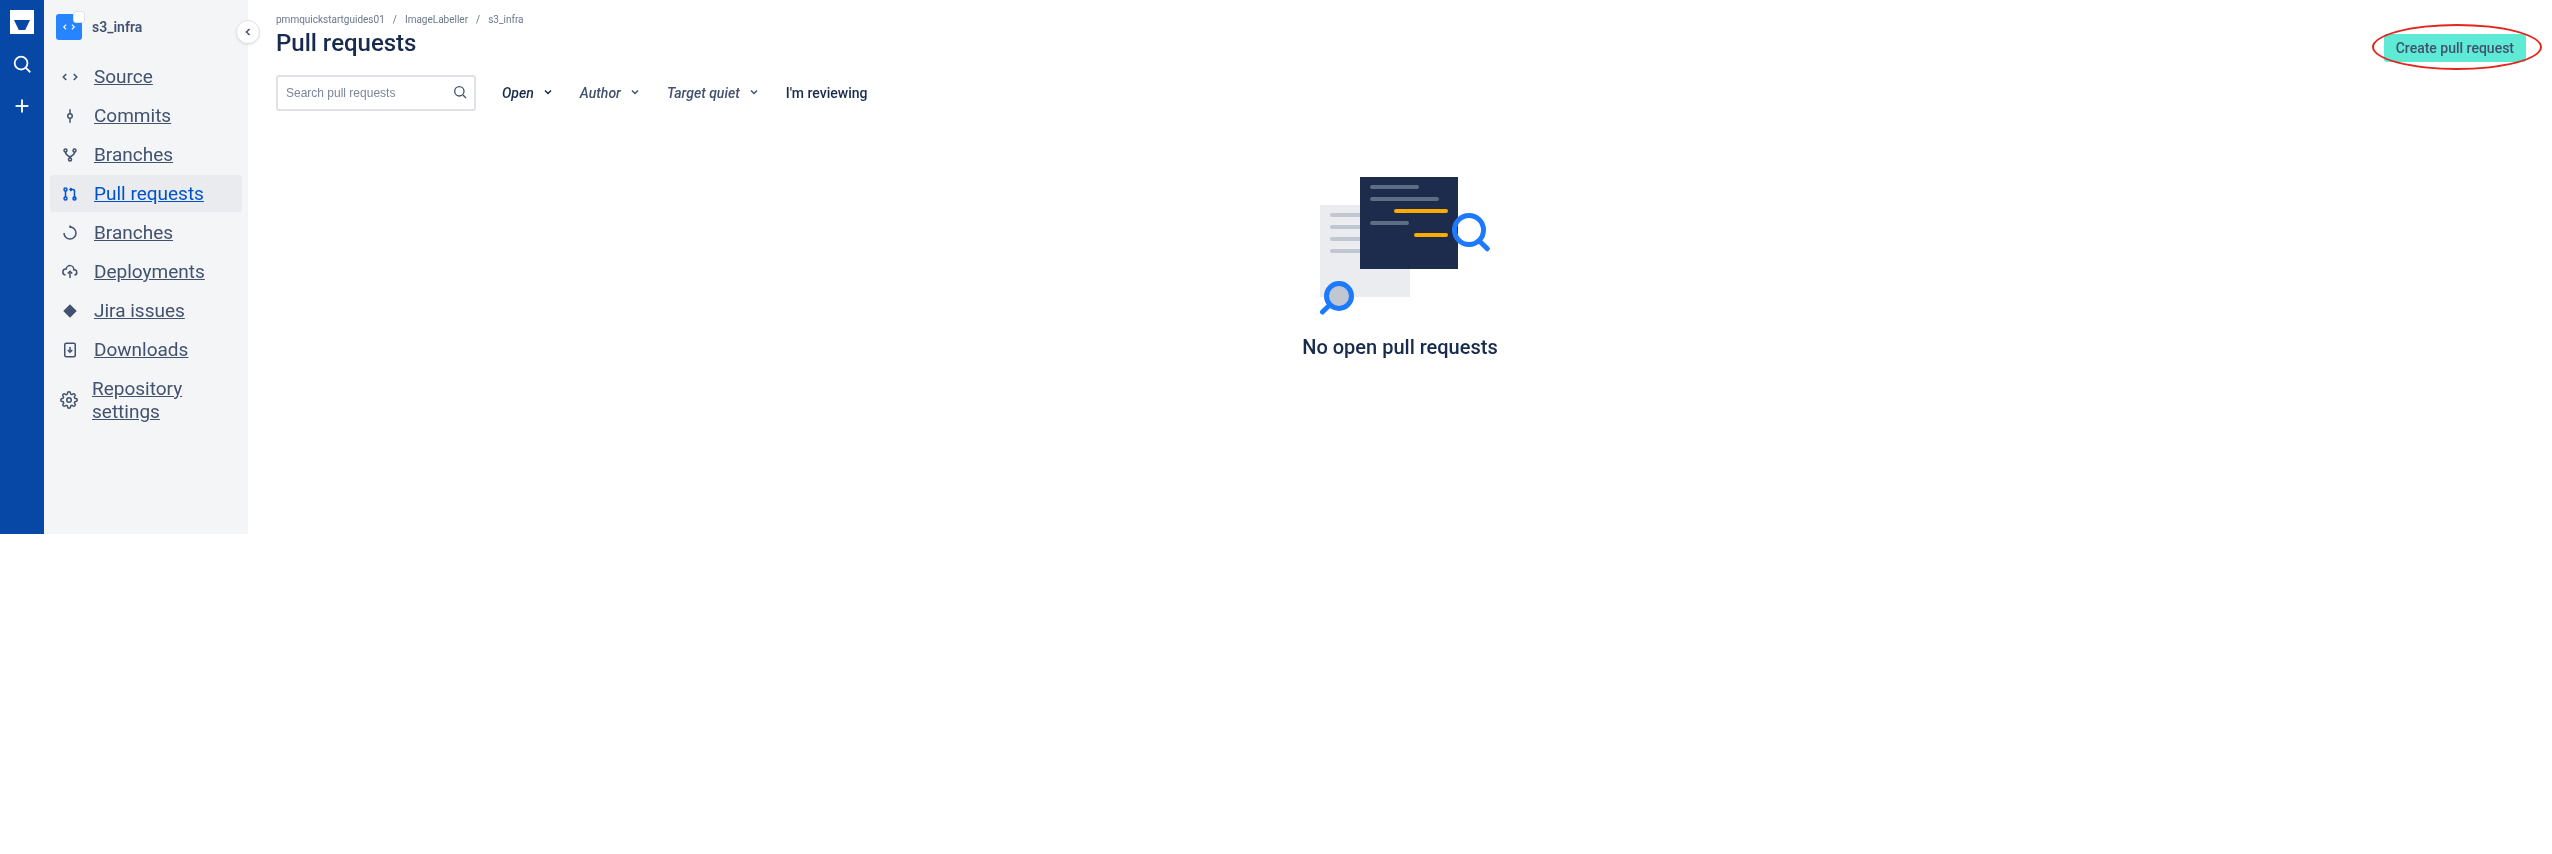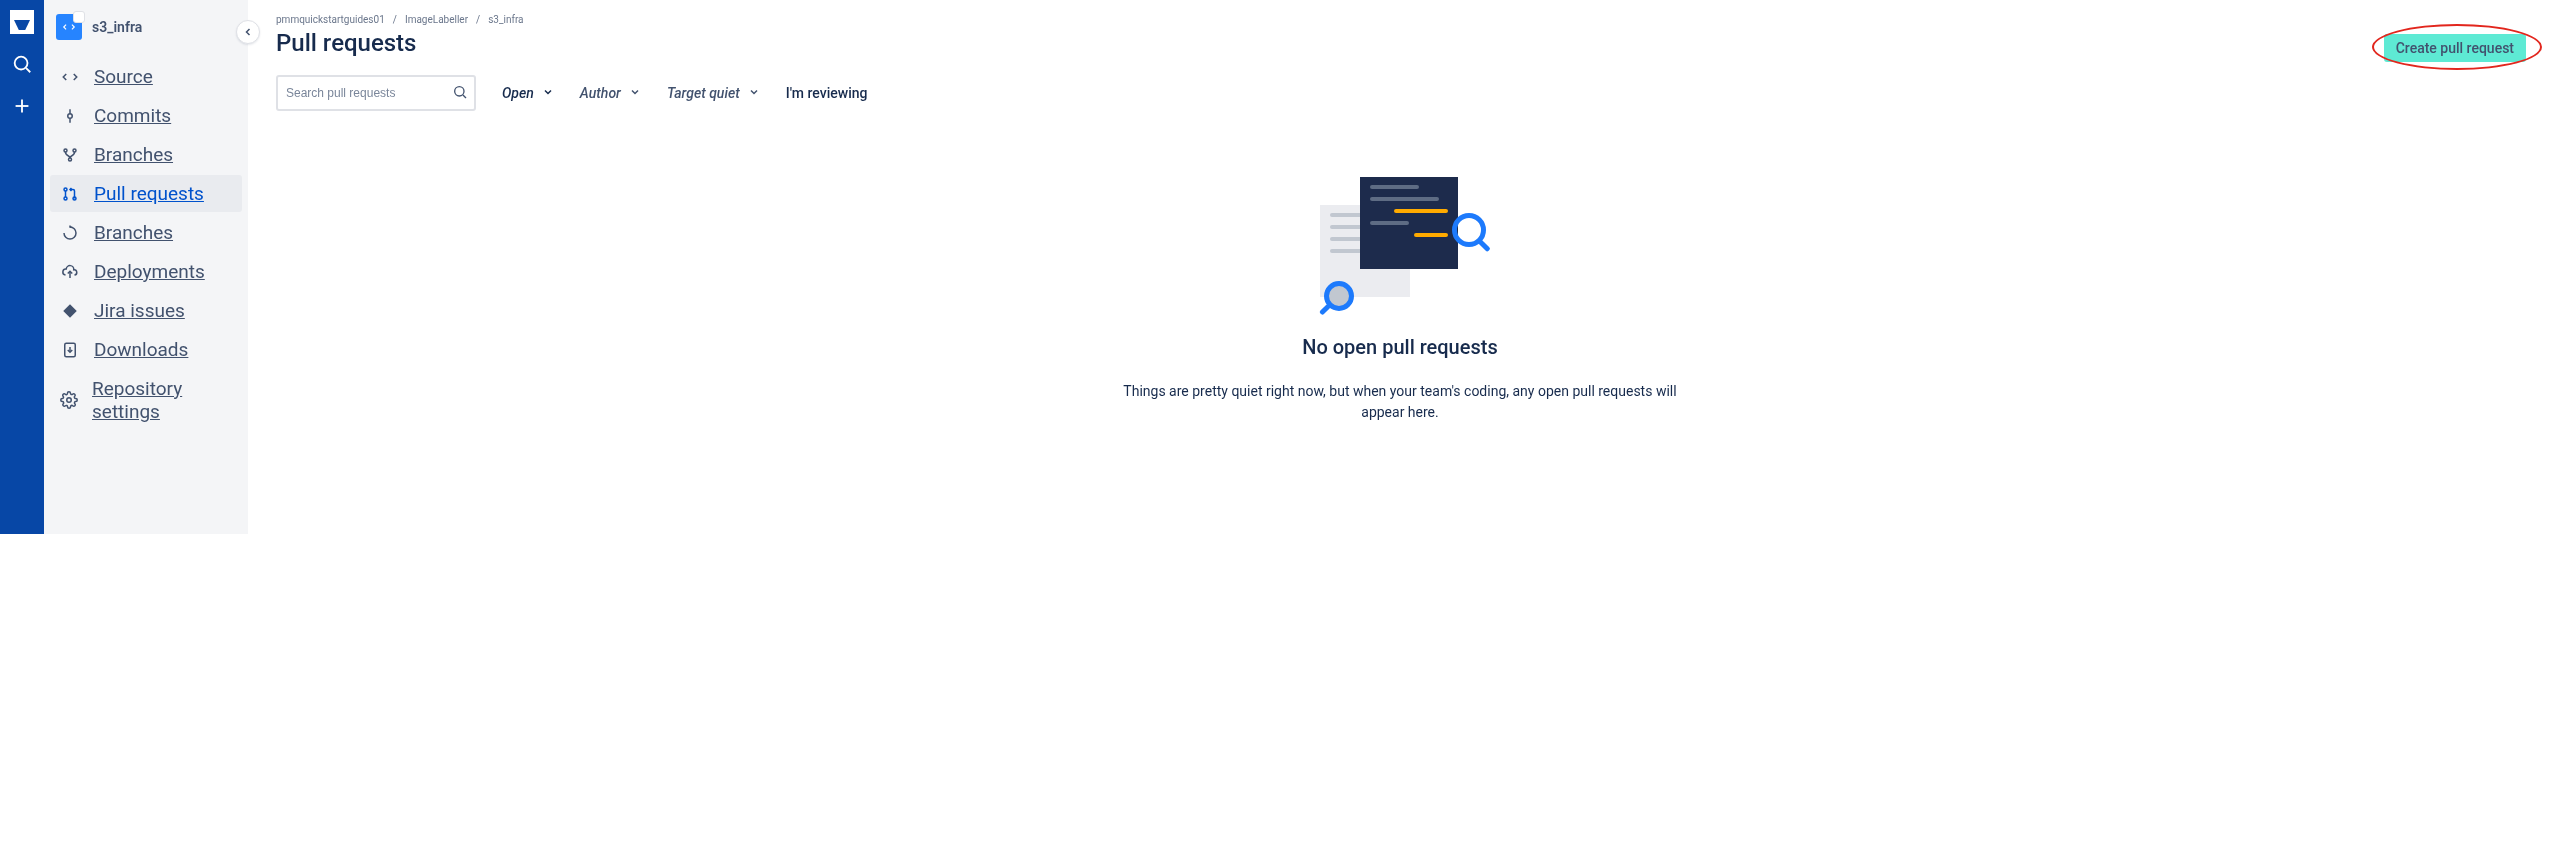--- a/index.html
+++ b/index.html
@@ -390,17 +390,16 @@
           <div class="line" style="width:50%"></div>
           <div class="line" style="width:70%"></div>
           <div class="line accent" style="width:55%; margin-left:auto; margin-right:10px;"></div>
           <div class="line" style="width:40%"></div>
           <div class="line accent" style="width:35%; margin-left:auto; margin-right:10px;"></div>
         </div>
         <div class="mag1"></div>
         <div class="mag2"></div>
       </div>
       <div class="empty-title">No open pull requests</div>
-      <div class="empty-desc">Things are pretty quiet right now, but when your team's coding, any open pull requests will appear here.</div>
     </div>
   </div>
 
 </div>
 
 </body></html>

